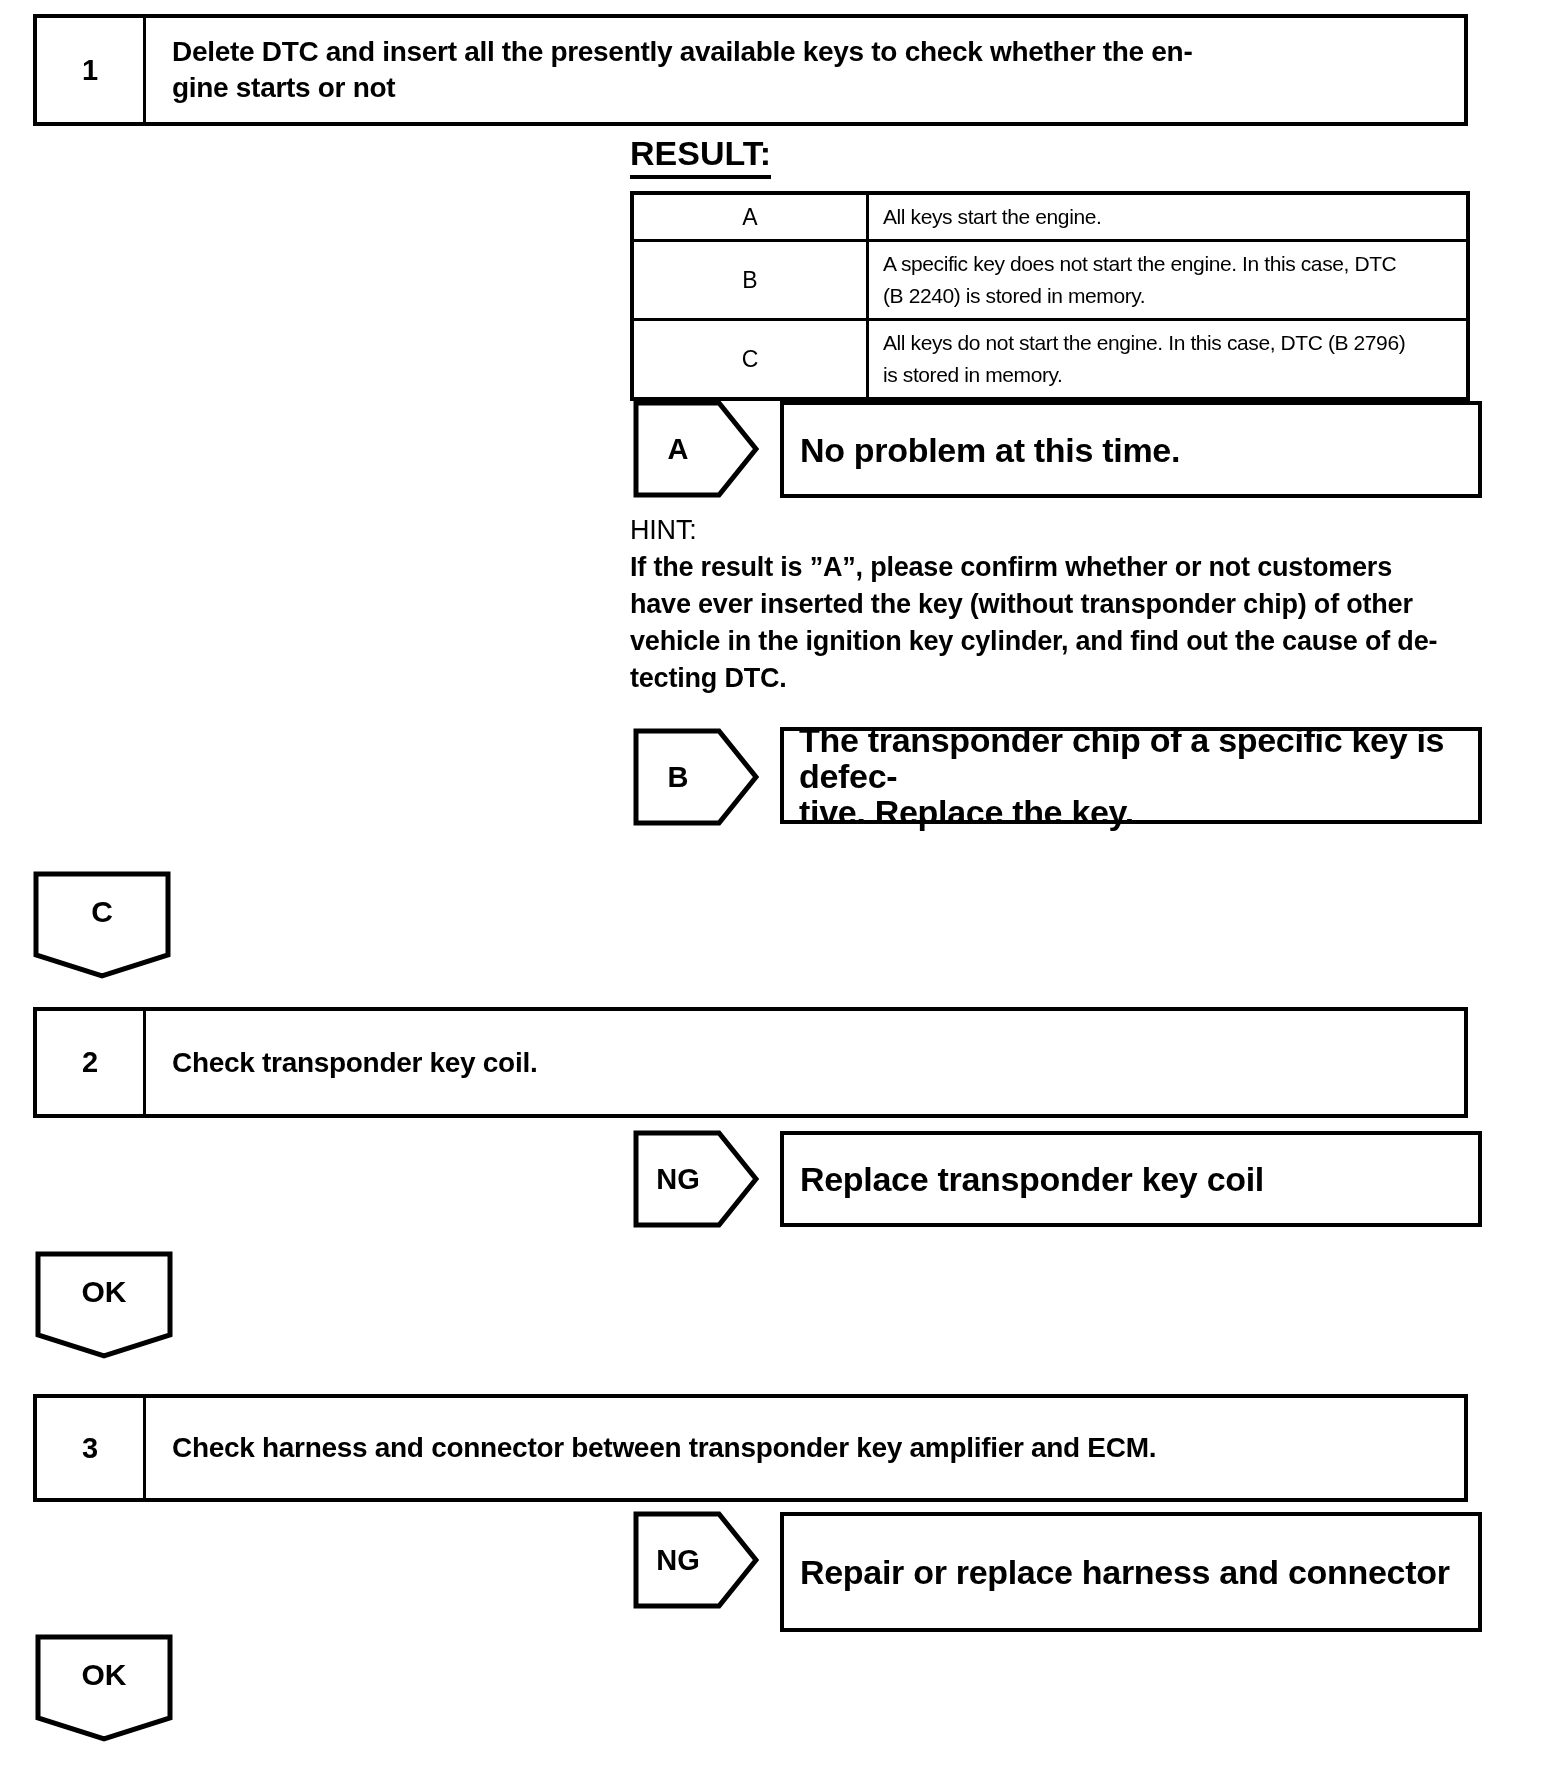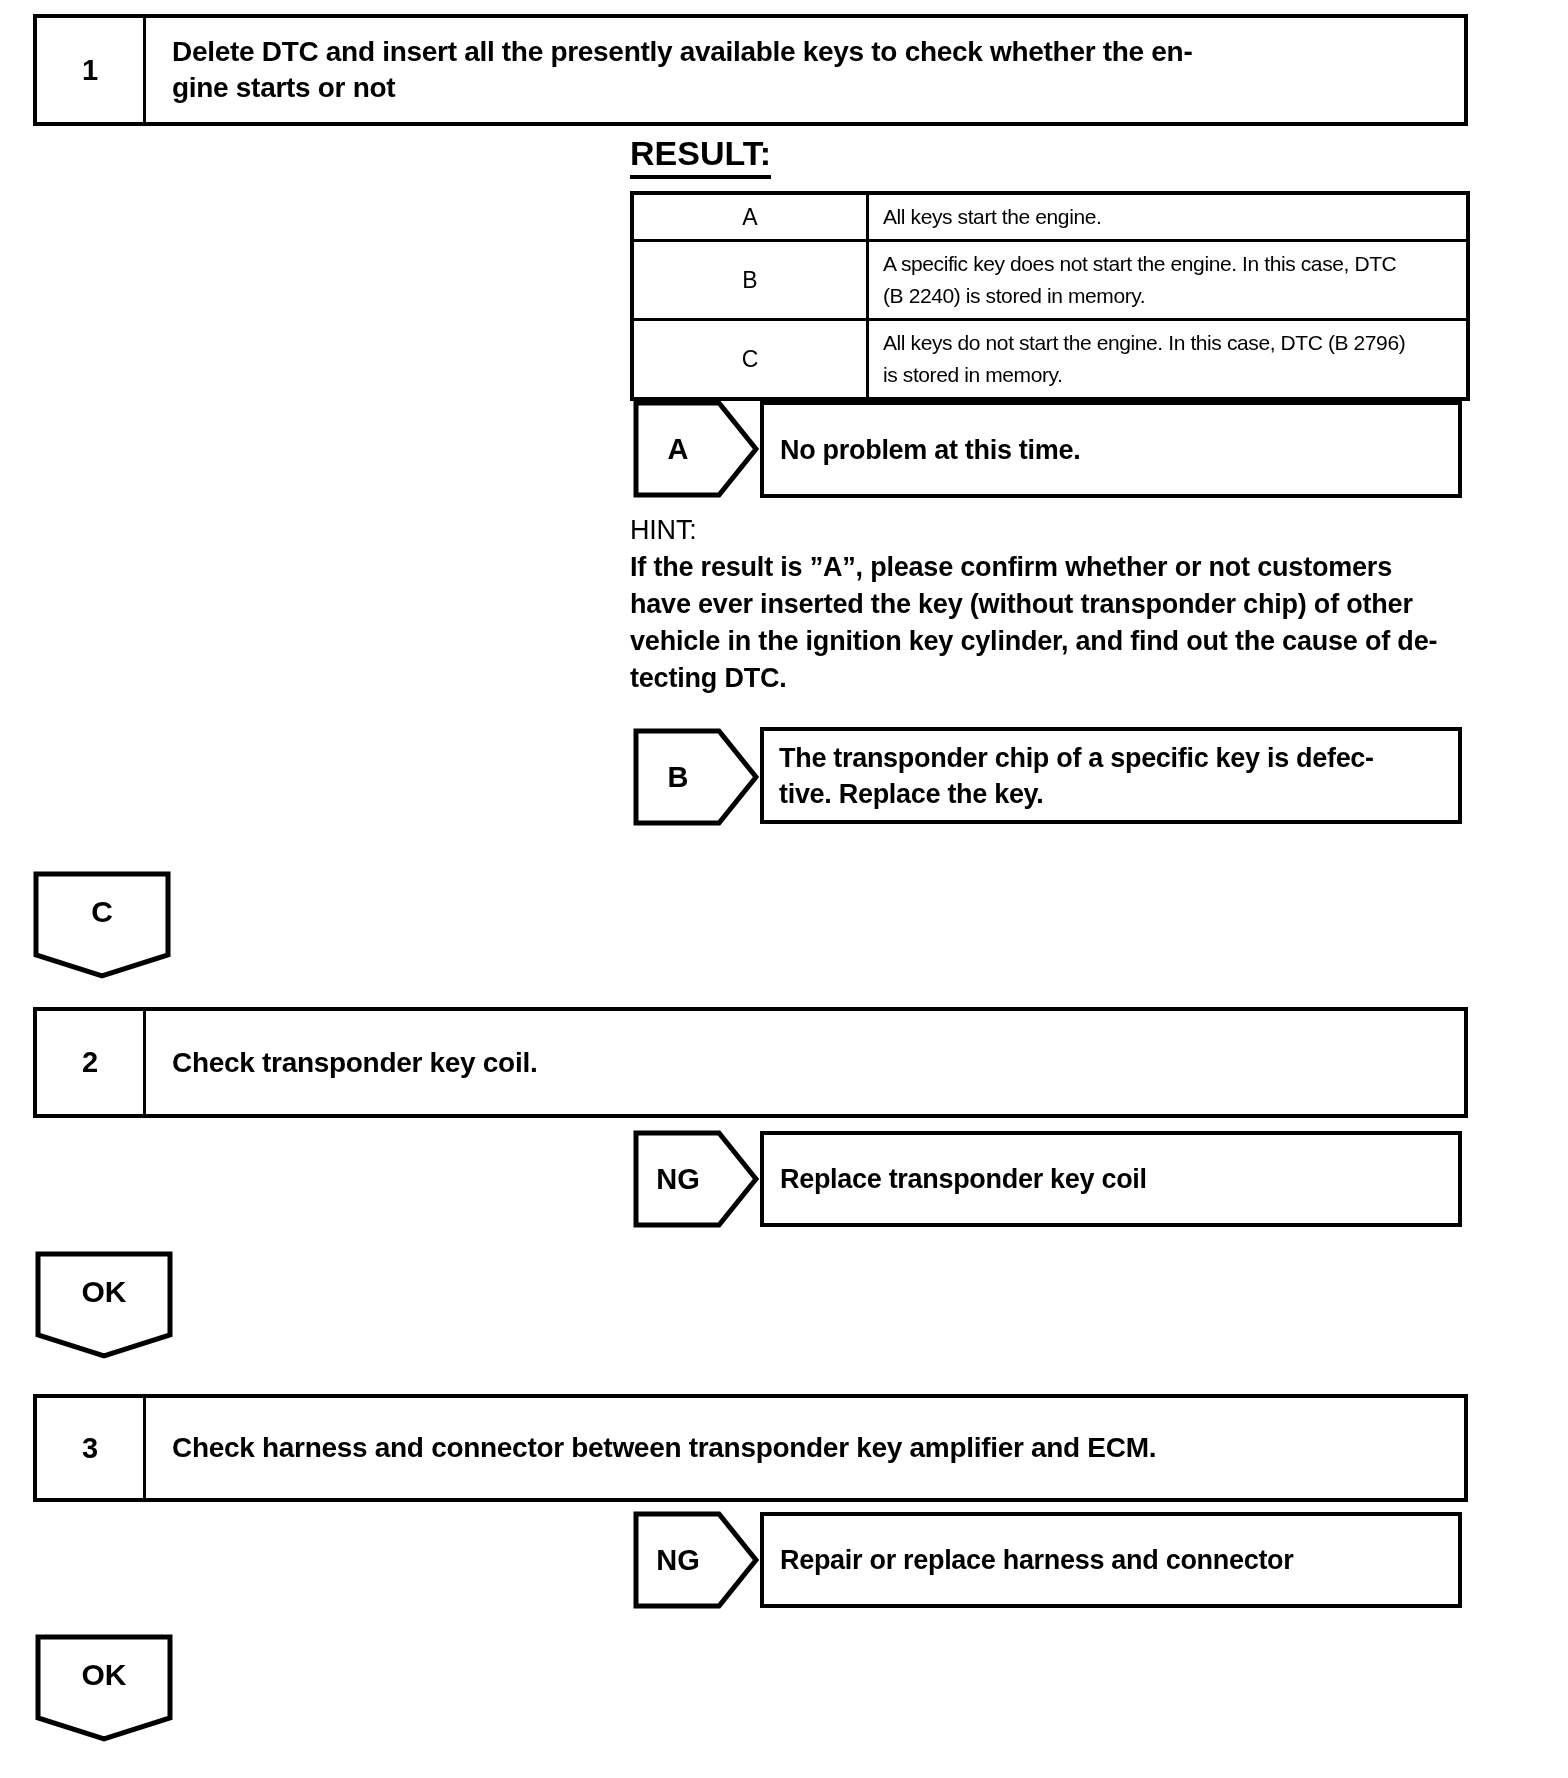--- a/index.html
+++ b/index.html
@@ -108,42 +108,42 @@
     display: flex;
     align-items: center;
     justify-content: center;
     font-weight: bold;
     font-size: 29px;
   }
 
   
   .outcome-box {
     position: absolute;
-    left: 760px;
+    left: 780px;
     width: 702px;
     border: 4px solid #000;
     background: #fff;
     display: flex;
     align-items: center;
     padding: 4px 10px 4px 16px;
     box-sizing: border-box;
     font-weight: bold;
-    font-size: 27px;
+    font-size: 34px;
     letter-spacing: -0.3px;
     line-height: 36px;
     white-space: pre-line;
   }
   #arrow-a   { left: 633px; top: 400px; }
   #box-a     { top: 401px; height: 97px; }
   #arrow-b   { left: 633px; top: 728px; }
   #box-b     { top: 727px; height: 97px; padding-left: 15px; }
   #arrow-ng1 { left: 633px; top: 1130px; }
   #box-ng1   { top: 1131px; height: 96px; }
   #arrow-ng2 { left: 633px; top: 1511px; }
-  #box-ng2   { top: 1512px; height: 96px; }
+  #box-ng2   { top: 1512px; height: 120px; }
 
   
   #hint {
     position: absolute;
     left: 630px;
     top: 512px;
     width: 845px;
     font-size: 27px;
     line-height: 37px;
     letter-spacing: -0.2px;

